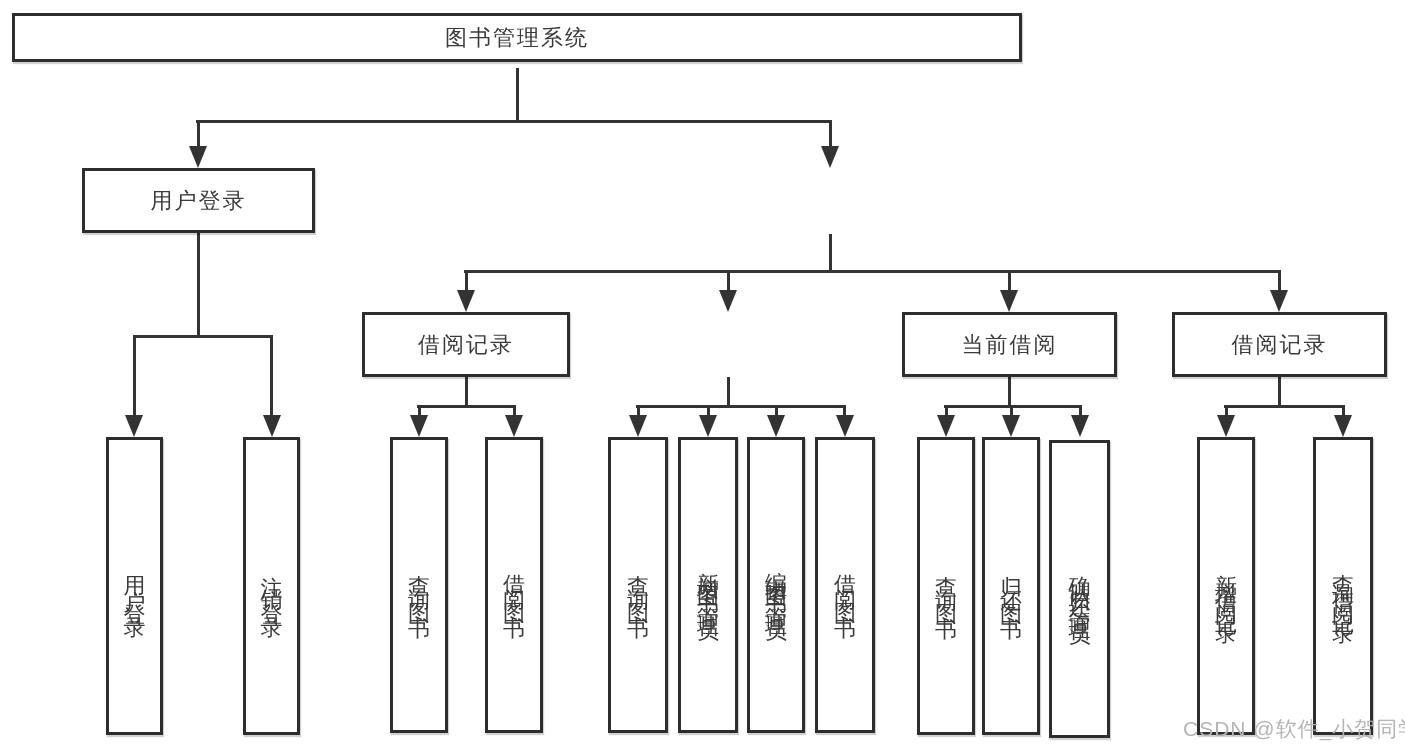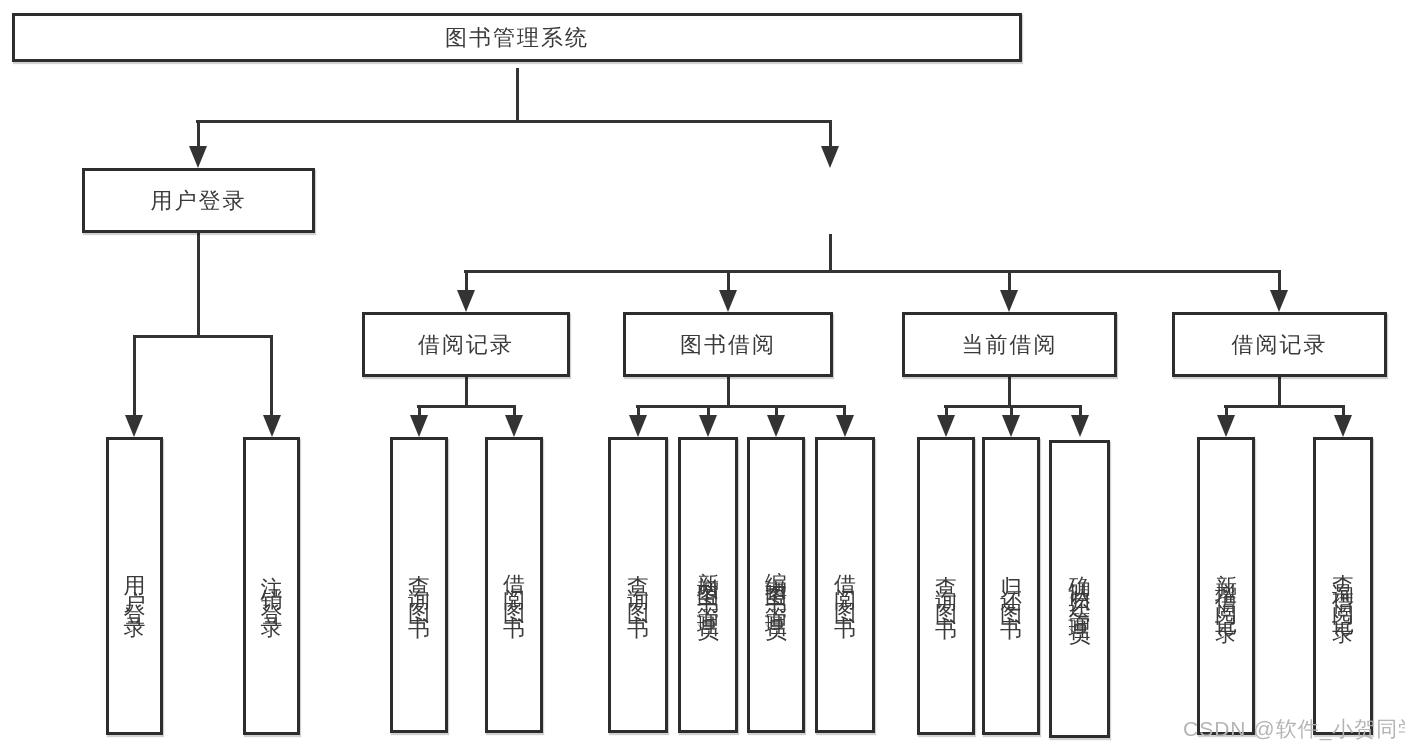--- a/index.html
+++ b/index.html
@@ -132,23 +132,20 @@
     <span>图书管理系统</span>
   </div>
 
   <div class="hbox" style="left:82px;top:168px;width:233px;height:65px">
     <span>用户登录</span>
   </div>
 
   <div class="hbox" style="left:362px;top:312px;width:208px;height:65px">
     <span>借阅记录</span>
   </div>
-  <div class="hbox" style="left:623px;top:312px;width:210px;height:65px">
-    <span>图书借阅</span>
-  </div>
   <div class="hbox" style="left:1172px;top:312px;width:215px;height:65px">
     <span>借阅记录</span>
   </div>
   <div class="hbox" style="left:902px;top:312px;width:215px;height:65px">
     <span>当前借阅</span>
   </div>
 
   <div class="vbox" style="left:106px;top:437px;width:57px;height:298px">
     <span class="vtext">用户登录</span>
   </div>

